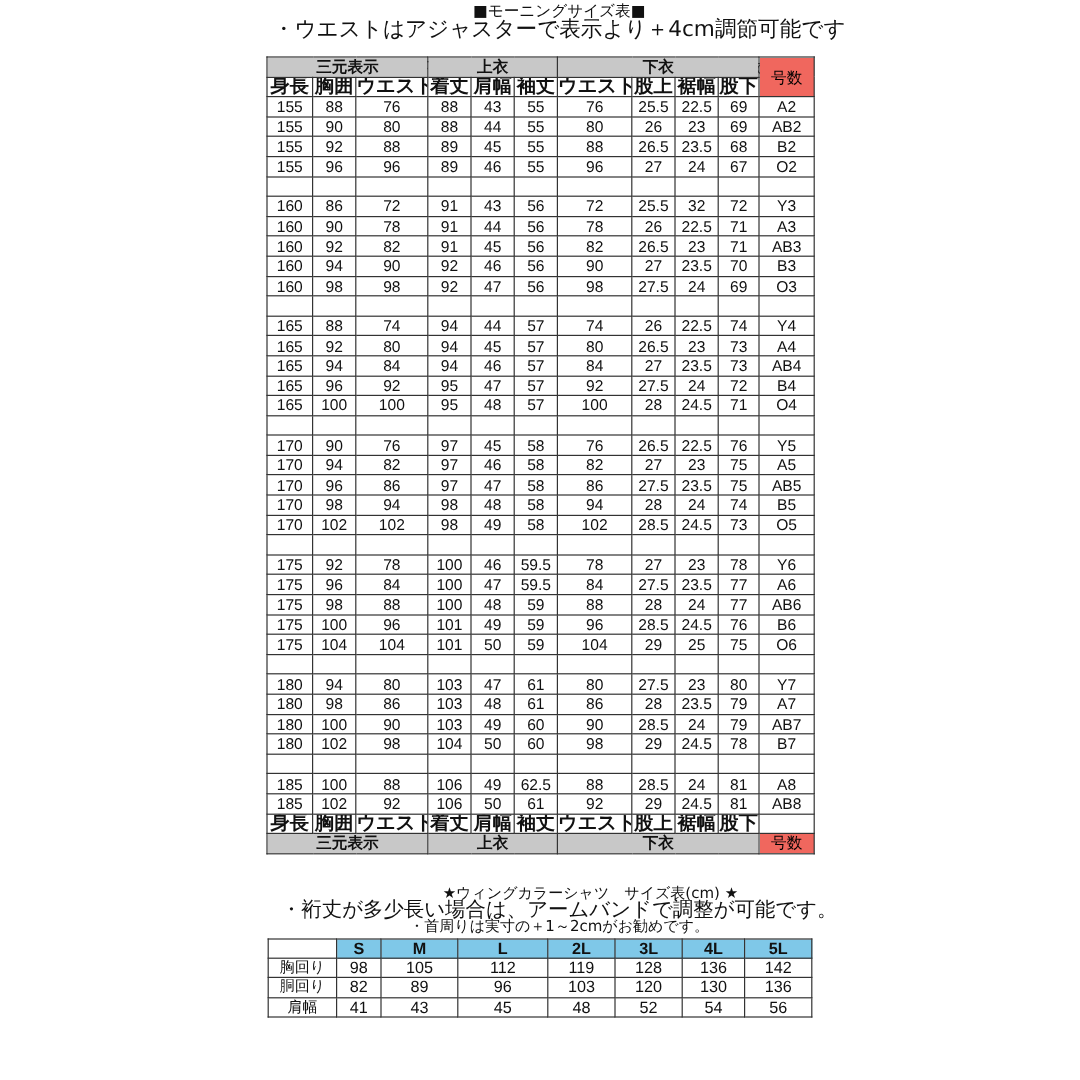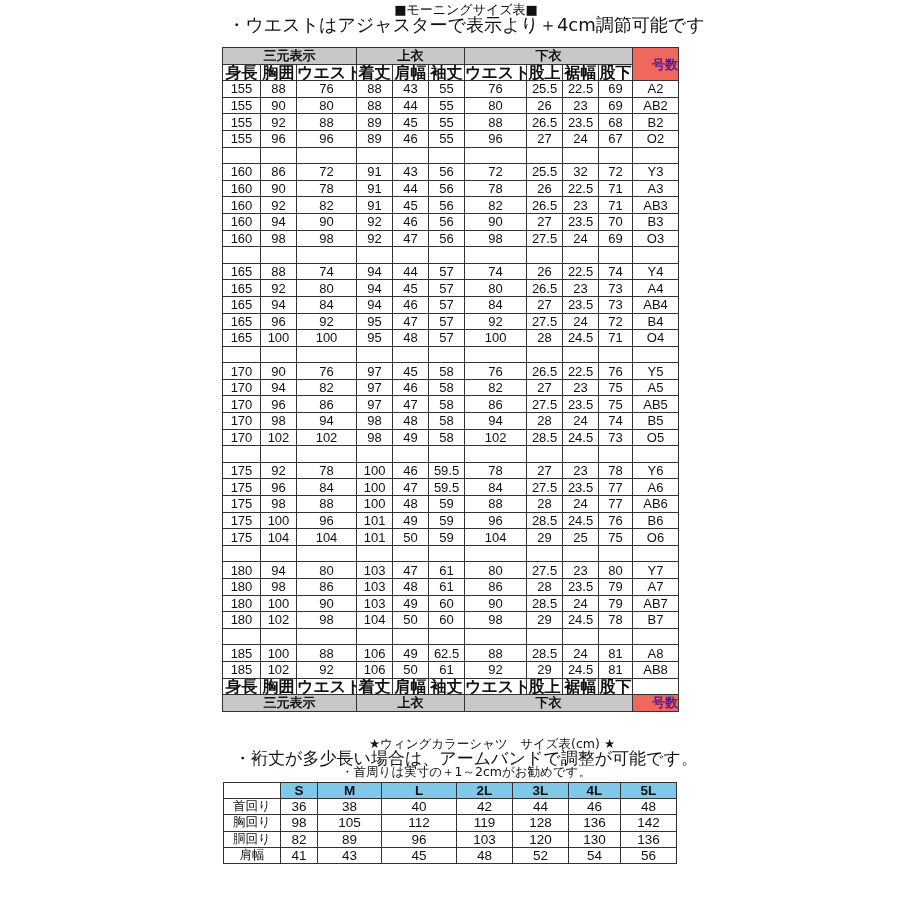--- a/index.html
+++ b/index.html
@@ -9,21 +9,21 @@
   .t1 { top:2px; font-size:13px; line-height:15px; font-weight:normal; }
   .t2 { top:17px; font-size:18px; line-height:15px; }
   .t3 { top:32px; font-size:13px; line-height:15px;margin-top:18px; }
   table { border-collapse:collapse; table-layout:fixed;padding-left:30px; }
   #main-table { position:absolute; left:222px; top:47px; width:456px; }
   #main-table td { border:1px solid #333; height:15.6px; padding:0; text-align:center;
                    font-family:"Liberation Sans", sans-serif; font-size:13px; line-height:15px;
                    overflow:hidden; white-space:nowrap; }
   #main-table td.grp { background:#c8c8c8; font-weight:bold; font-size:13px; }
   #main-table td.hdr { font-size:16px; font-weight:bold; }
-  #main-table td.size-hdr { background:#f0675e; color:#4c1d95; font-weight:bold;text-align:right; }
+  #main-table td.size-hdr { background:#f0675e; color:#000000; font-weight:normal; }
   #main-table tr.blank td { height:15.6px; }
   .t4 { top:737px; font-size:12.5px; line-height:14px;margin-left:26px; }
   .t5 { top:751px; font-size:17px; line-height:14px; }
   .t6 { top:765px; font-size:12.5px; line-height:14px; }
   #shirt-table { position:absolute; left:223px; top:782px; width:453px; }
   #shirt-table td { border:1px solid #333; height:15.2px; padding:0; text-align:center;
                     font-family:"Liberation Sans", sans-serif; font-size:13.5px; line-height:15px; }
   #shirt-table td.sz { background:#7fc8e8; font-weight:bold; }
   #shirt-table td.corner { background:#fff; }
   #shirt-table td.lbl { font-size:12.5px; }
@@ -584,30 +584,20 @@
         <td class="sz">M</td>
         <td class="sz">L</td>
         <td class="sz">2L</td>
         <td class="sz">3L</td>
         <td class="sz">4L</td>
         <td class="sz">5L</td>
       </tr>
     </thead>
   <tbody id="shirt-body">
       <tr>
-        <td class="lbl">首回り</td>
-        <td>36</td>
-        <td>38</td>
-        <td>40</td>
-        <td>42</td>
-        <td>44</td>
-        <td>46</td>
-        <td>48</td>
-      </tr>
-      <tr>
         <td class="lbl">胸回り</td>
         <td>98</td>
         <td>105</td>
         <td>112</td>
         <td>119</td>
         <td>128</td>
         <td>136</td>
         <td>142</td>
       </tr>
       <tr>

